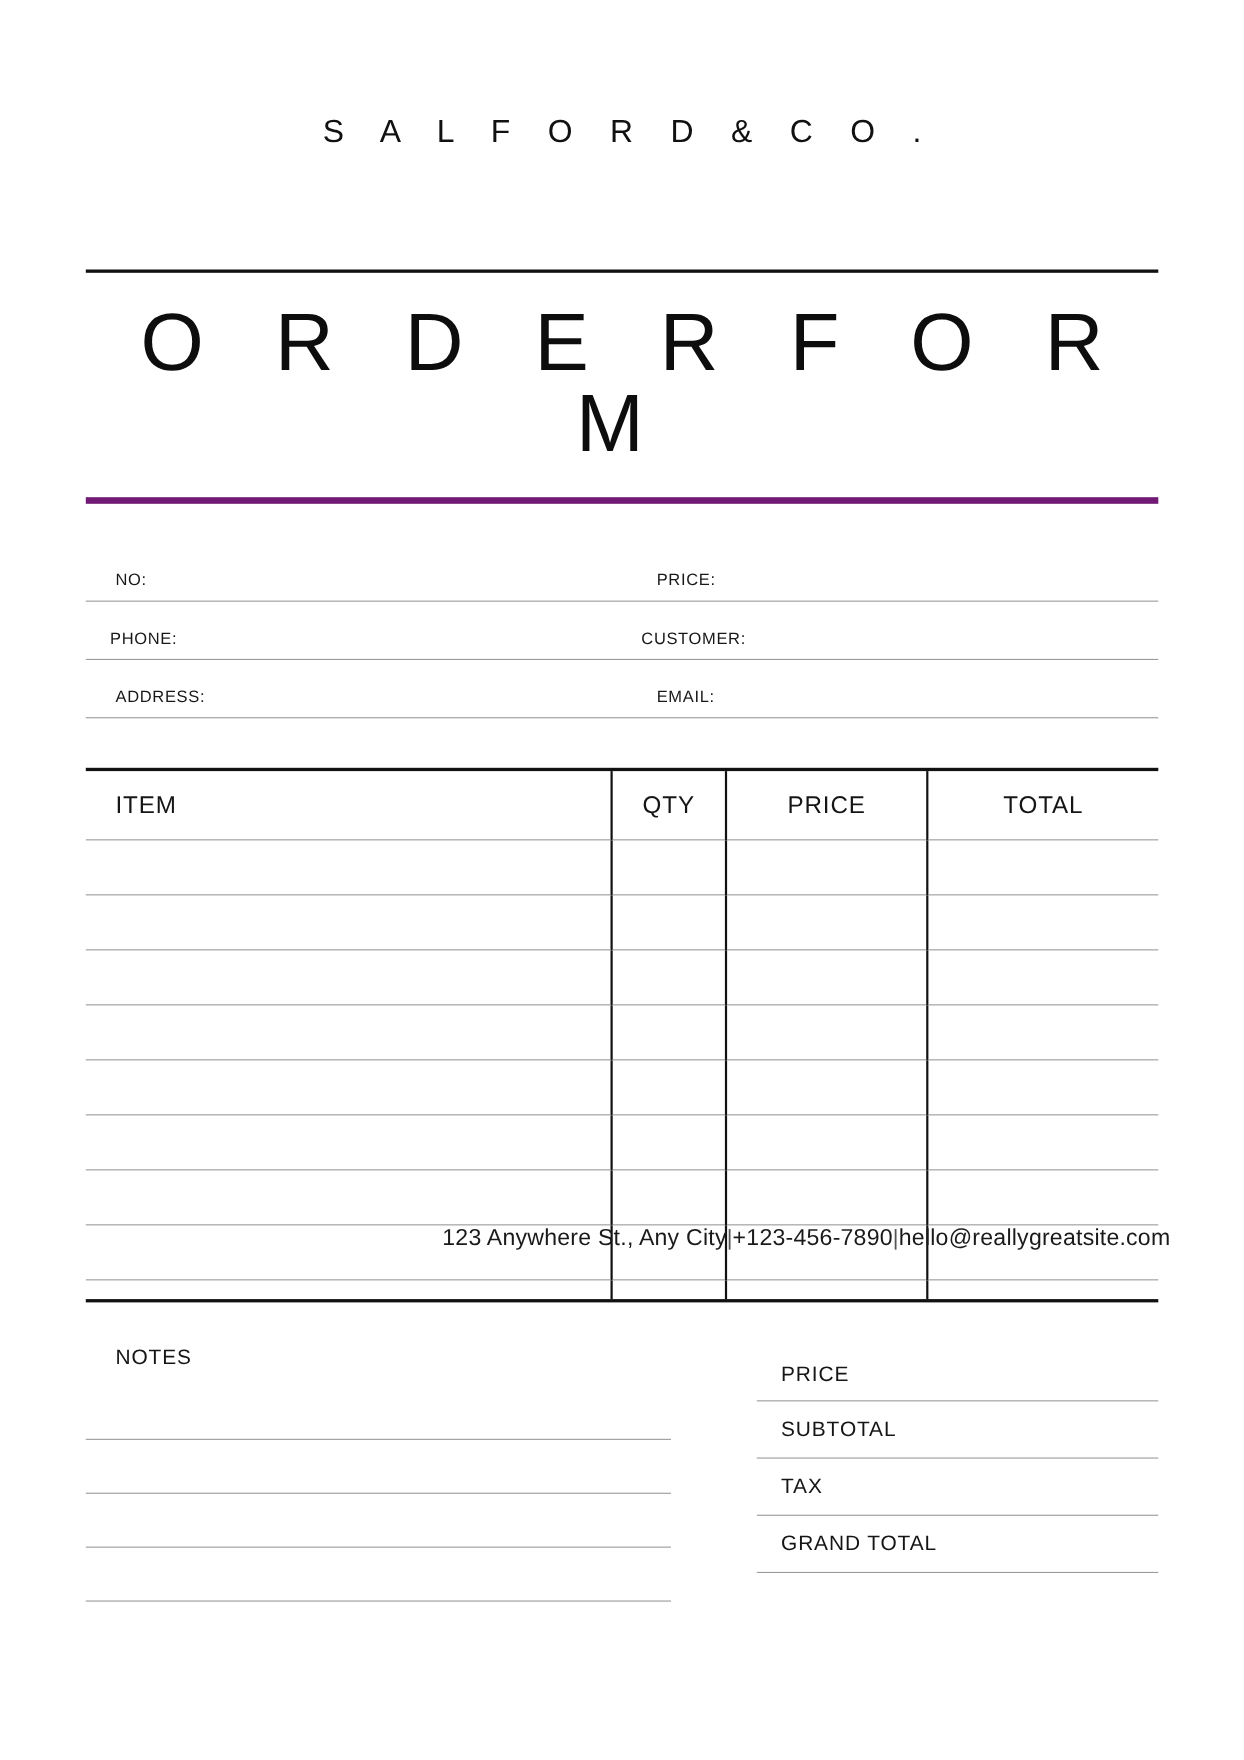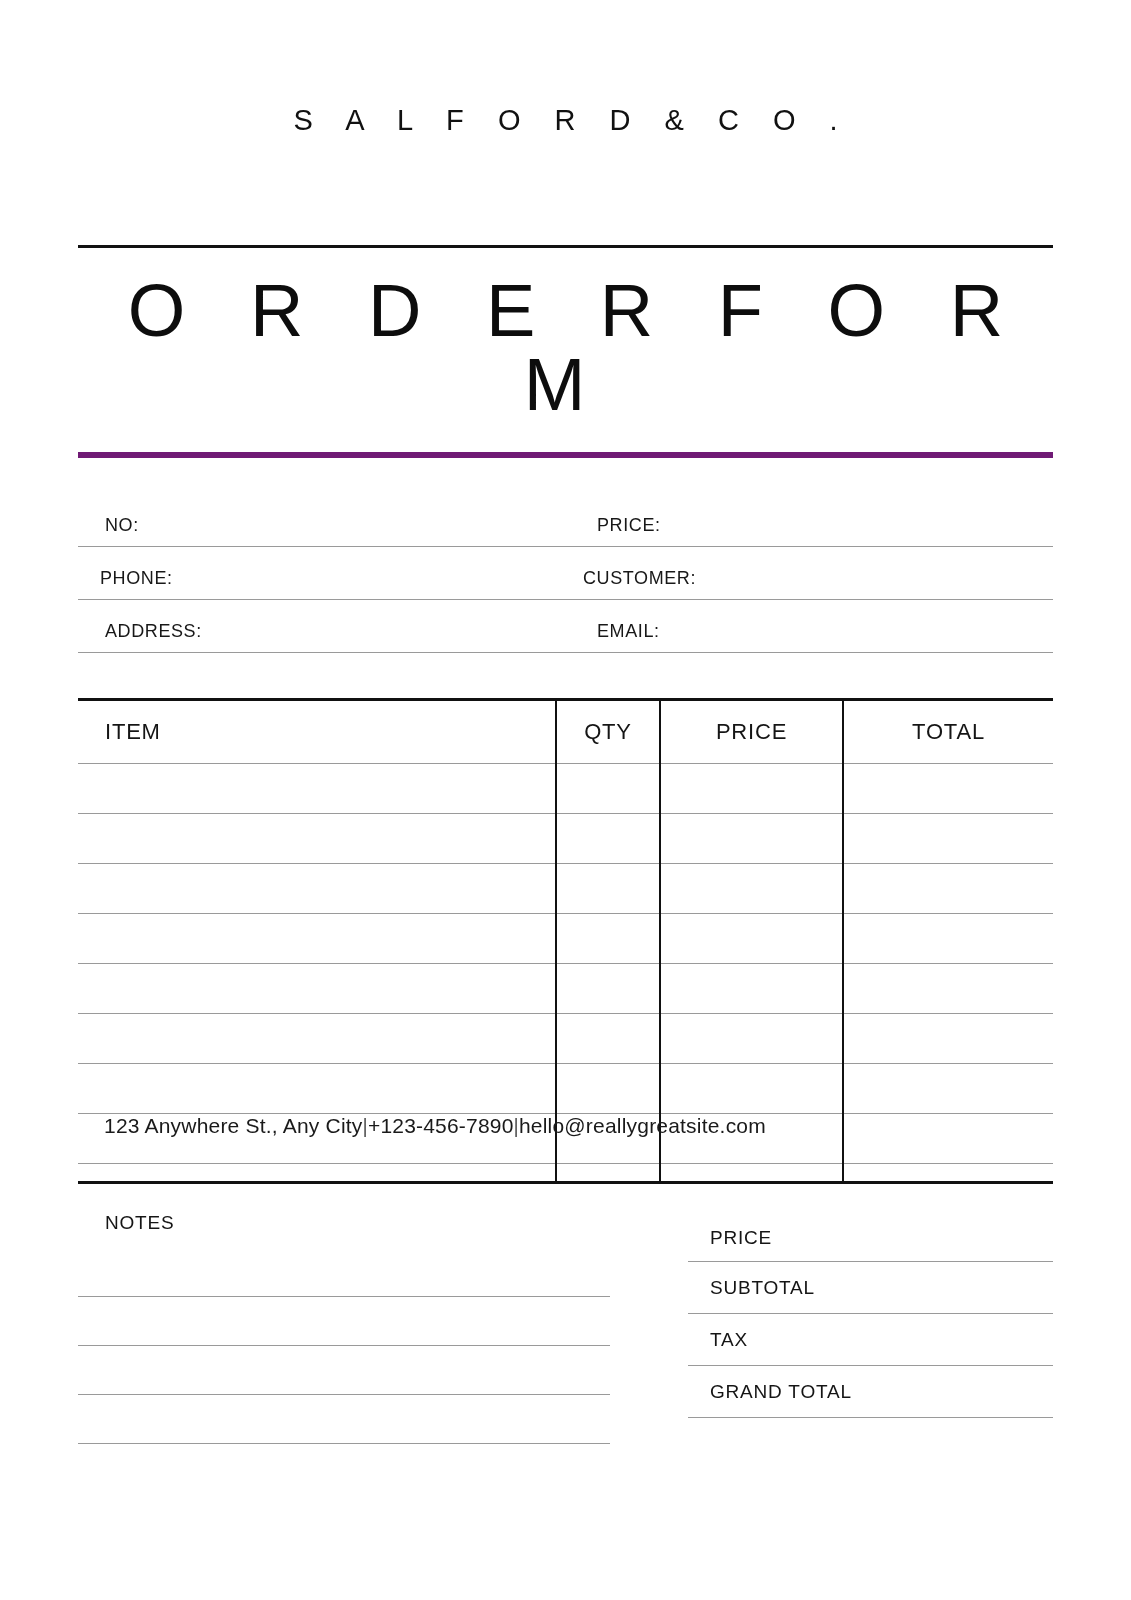--- a/index.html
+++ b/index.html
@@ -54,21 +54,21 @@
   .meta {
     margin-top: 36px;
   }
   .meta-row {
     display: flex;
     border-bottom: 1px solid #9a9a9a;
     height: 52px;
     align-items: flex-end;
   }
   .meta-cell {
-    font-size: 18px;
+    font-size: 15px;
     letter-spacing: 0.6px;
     padding-bottom: 10px;
     color: #181818;
   }
   .meta-cell.left {
     width: 470px;
     padding-left: 27px;
   }
   .meta-cell.right {
     flex: 1;
@@ -111,21 +111,21 @@
 
   .items-table td.col-item,
   .items-table td.col-qty,
   .items-table td.col-price,
   .items-table td.col-total { }
 
   .items-table tr.spacer-row td { height: 18px; border-bottom: none; }
 
   
   .bottom {
-    margin-top: 28px;
+    margin-top: 40px;
     display: flex;
     justify-content: space-between;
   }
   .notes {
     width: 532px;
   }
   .notes-title {
     font-size: 19px;
     letter-spacing: 0.8px;
     padding-left: 27px;
@@ -159,21 +159,21 @@
   }
 
   
   .footer {
     position: absolute;
     left: 78px;
     right: 63px;
     bottom: 82px;
     display: flex;
     align-items: center;
-    justify-content: flex-start;
+    justify-content: flex-end;
     font-size: 21px;
     color: #1a1a1a;
     letter-spacing: 0.2px;
   }
   .footer .sep {
     color: #555;
     font-size: 20px;
   }
   .footer-item { white-space: nowrap; }
   .footer-left { padding-left: 26px; }

